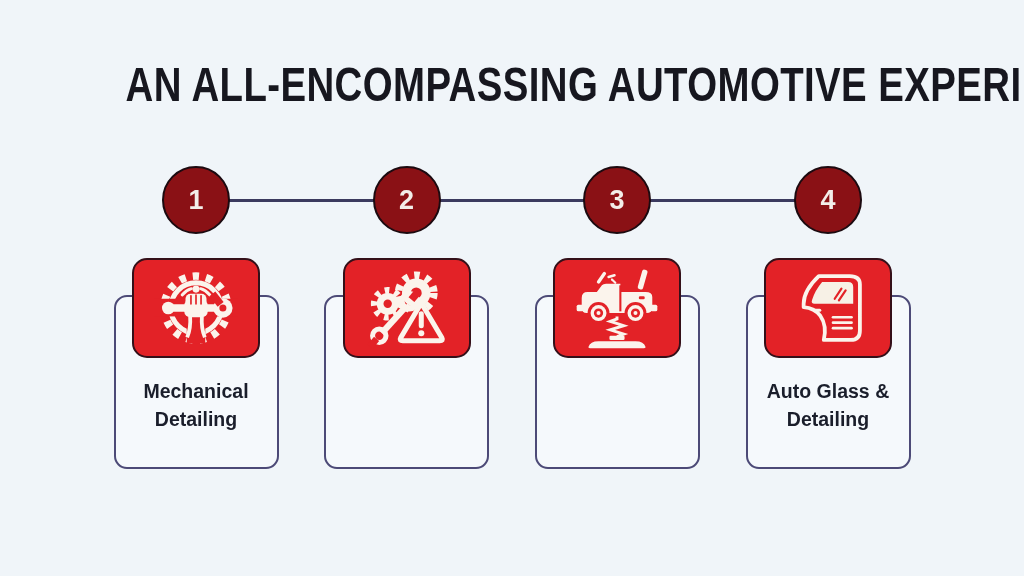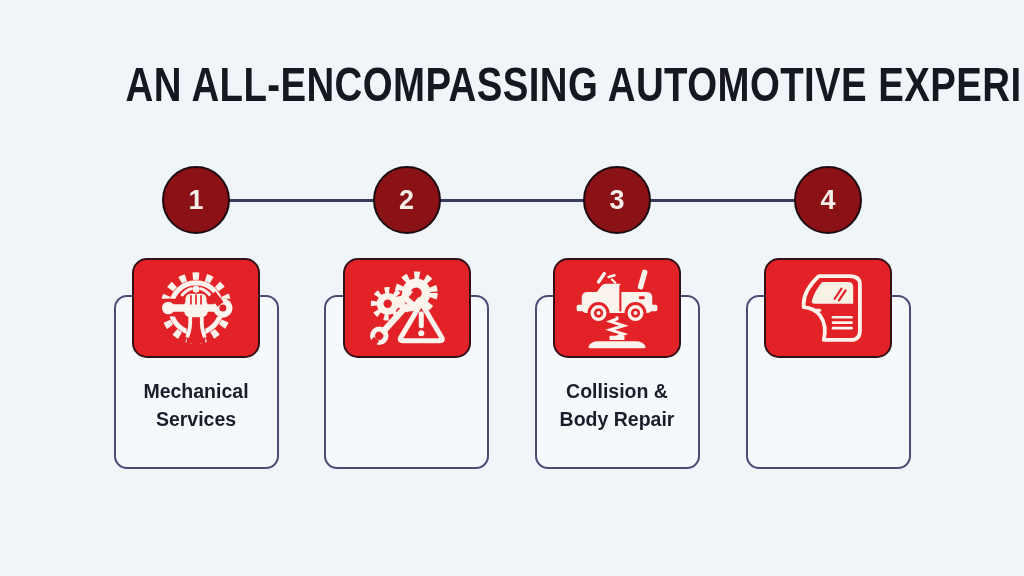--- a/index.html
+++ b/index.html
@@ -67,21 +67,21 @@
         <rect x="37.5" y="33" width="25" height="14" rx="6" fill="#FBF4EC"></rect>
         <rect x="36" y="40" width="28" height="21" rx="7" fill="#FBF4EC"></rect>
         <g stroke="#E32227" stroke-width="2" stroke-linecap="round">
           <line x1="44" y1="35.5" x2="44" y2="45"></line>
           <line x1="50" y1="34.5" x2="50" y2="45"></line>
           <line x1="56" y1="35.5" x2="56" y2="45"></line>
         </g>
       </svg>
     </div>
     <div class="step-label">Mechanical
-Services</div>
+Detailing</div>
   </div>
 
   <div class="col" style="left:324px;">
     <div class="num-circle">
       <span>2</span>
     </div>
     <div class="outline-card"></div>
     <div class="icon-card">
       <svg viewBox="0 0 100 100">
         <circle cx="61" cy="32" r="21" fill="none" stroke="#FBF4EC" stroke-width="9" stroke-dasharray="6.5 7.2"></circle>
@@ -130,22 +130,20 @@
         <circle cx="72" cy="56" r="9.5" fill="#FBF4EC"></circle>
         <circle cx="72" cy="56" r="5.5" fill="#E32227"></circle>
         <circle cx="72" cy="56" r="2.4" fill="#FBF4EC"></circle>
         <rect x="2" y="46" width="8" height="8" rx="2" fill="#FBF4EC"></rect>
         <rect x="90" y="46" width="8" height="8" rx="2" fill="#FBF4EC"></rect>
         <polyline points="50,60 50,63 42,66 58,71 42,76 58,81 50,84" fill="none" stroke="#FBF4EC" stroke-width="3.5"></polyline>
         <rect x="41" y="83" width="18" height="5" rx="1.5" fill="#FBF4EC"></rect>
         <path d="M16,96.5 Q18,89.5 28,89.5 L72,89.5 Q82,89.5 84,96.5 Q84.5,98 80,98 L20,98 Q15.5,98 16,96.5 Z" fill="#FBF4EC"></path>
       </svg>
     </div>
-    <div class="step-label">Collision &amp;
-Body Repair</div>
   </div>
 
   <div class="col" style="left:745.5px;">
     <div class="num-circle">
       <span>4</span>
     </div>
     <div class="outline-card"></div>
     <div class="icon-card">
       <svg viewBox="0 0 100 100">
         <path d="M39,12 L76,12 Q88,12 88,22 L88,77 Q88,88 77,88 L45,88 Q49,71 41,59.5 Q34,50 21,49 L21,45 Q21,29 39,12 Z" fill="#E32227" stroke="#FBF4EC" stroke-width="4.5" stroke-linejoin="round"></path>
@@ -155,15 +153,17 @@
           <line x1="63" y1="41" x2="71" y2="29"></line>
         </g>
         <rect x="33" y="51" width="9" height="3.6" rx="1.8" fill="#FBF4EC"></rect>
         <g stroke="#FBF4EC" stroke-width="3.2" stroke-linecap="round">
           <line x1="56" y1="61" x2="78" y2="61"></line>
           <line x1="56" y1="67.5" x2="78" y2="67.5"></line>
           <line x1="56" y1="74" x2="78" y2="74"></line>
         </g>
       </svg>
     </div>
+    <div class="step-label">Auto Glass &amp;
+Detailing</div>
   </div>
 
 </div>
 
 </body></html>

